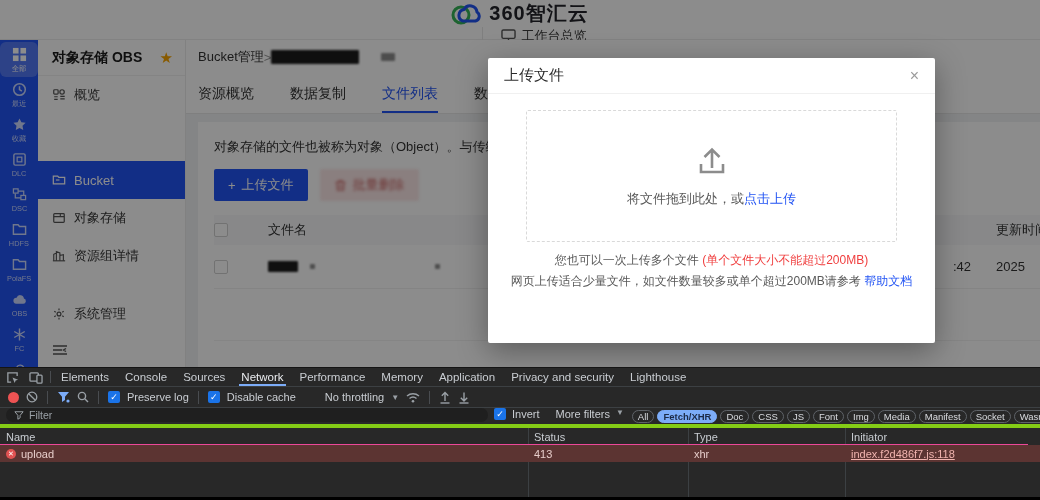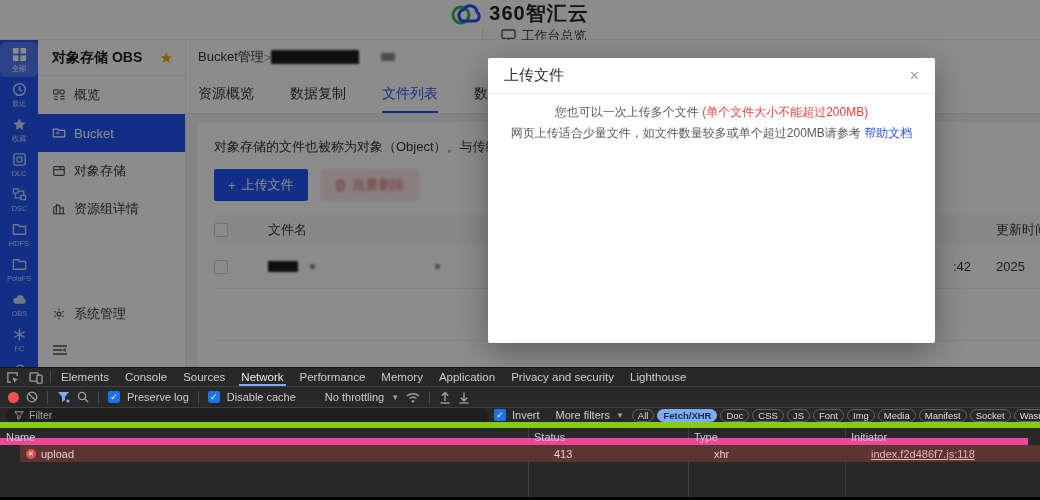--- a/index.html
+++ b/index.html
@@ -27,21 +27,21 @@
   .rail-item.active { background:rgba(255,255,255,.22); color:#fff; }
   .rail-item svg { width:15px; height:15px; }
   .rail-label { font-size:8px; line-height:9px; transform:scale(.92); white-space:nowrap; }
 
   
   .menu { width:148px; background:#fff; border-right:1px solid #ebebeb; display:flex; flex-direction:column; flex-shrink:0; }
   .menu-head { height:36px; display:flex; align-items:center; justify-content:space-between; padding:0 12px 0 14px; border-bottom:1px solid #f0f0f0; font-size:14px; font-weight:bold; color:#1d1d1d; }
   .fav-star { color:#f7a500; font-size:15px; }
   .menu-item { height:38px; display:flex; align-items:center; gap:8px; padding:0 10px 0 14px; font-size:13px; color:#383838; cursor:pointer; }
   .menu-item svg { width:14px; height:14px; flex-shrink:0; }
-  .menu-item.active { background:#2254f4; color:#fff; }
+  .menu-item.active { background:#2254f4; color:#fff;margin-top:47px; }
   .menu-item .chev { margin-left:auto; font-size:10px; color:#9a9a9a; }
   .menu-spacer { flex:1; }
   .menu-foot { height:34px; display:flex; align-items:center; padding-left:14px; border-top:0; color:#555; }
 
   
   .main { flex:1; position:relative; background:#f0f2f5; overflow:hidden; }
   .crumb-bar { height:34px; background:#fff; display:flex; align-items:center; padding-left:12px; font-size:13px; color:#333; }
   .crumb-sep { color:#999; }
   .tab-bar { height:40px; background:#fff; border-bottom:1px solid #e8e8e8; display:flex; gap:36px; padding-left:12px; }
   .tab { font-size:14px; color:#333; display:flex; align-items:center; position:relative; cursor:pointer; }
@@ -80,29 +80,29 @@
   .dt-vdiv { width:1px; background:#494c50; margin:3px 2px; }
   .dt-tab { display:flex; align-items:center; padding:0 8px; font-size:11.5px; color:#c9cdd2; position:relative; cursor:pointer; white-space:nowrap; }
   .dt-tab.active { color:#eaecef; }
   .dt-tab.active::after { content:""; position:absolute; left:6px; right:6px; bottom:0; height:2px; background:#7cacf8; }
   .dt-toolbar { height:21px; display:flex; align-items:center; gap:7px; padding:0 8px; border-bottom:1px solid #3c4043; font-size:11px; }
   .rec-dot { width:11px; height:11px; border-radius:50%; background:#ee5353; cursor:pointer; flex-shrink:0; }
   .clear-ico, .search-ico, .wifi-ico, .arr-ico { color:#9aa0a6; cursor:pointer; display:flex; }
   .dt-check { width:12px; height:12px; background:#1a73e8; border-radius:2px; color:#fff; font-size:9px; display:flex; align-items:center; justify-content:center; cursor:pointer; flex-shrink:0; }
   .dt-label { color:#c9cdd2; cursor:default; white-space:nowrap; }
   .caret { font-size:8px; color:#9aa0a6; }
-  .dt-filterbar { height:20px; display:flex; align-items:center; gap:6px; padding:0 6px; border-bottom:6px solid #84cc16; }
+  .dt-filterbar { height:20px; display:flex; gap:6px; padding:0 6px; border-bottom:4px solid #84cc16; }
   .filter-pill { flex:0 0 482px; height:14px; background:#1f1f1f; border-radius:8px; display:flex; align-items:center; gap:5px; padding:0 8px; color:#9aa0a6; font-size:10.5px; }
   .chips { display:flex; gap:3px; align-items:center; margin-left:2px; }
   .chip { border:1px solid #5f6368; border-radius:7px; height:13px; display:flex; align-items:center; padding:0 5px; font-size:9.5px; color:#dadce0; white-space:nowrap; cursor:pointer; }
   .chip.active { background:#7cacf8; color:#1c2a46; border-color:#7cacf8; font-weight:bold; }
   .dt-table { position:absolute; top:60px; left:0; right:0; bottom:3px; font-size:11px; }
   .col-line { position:absolute; top:0; bottom:0; width:1px; background:#3c4043; }
-  .nt-head { position:absolute; top:0; left:0; right:12px; height:17px; border-bottom:7px solid #ec4899; }
-  .nt-row { position:absolute; top:17px; left:0; right:0; height:17px; background:#5c3432; color:#e7cdca;margin-left:20px; }
+  .nt-head { position:absolute; top:0; left:0; right:12px; height:17px; border-bottom:1px solid #ec4899; }
+  .nt-row { position:absolute; top:17px; left:0; right:0; height:17px; background:#5c3432; color:#e7cdca; }
   .nt-cell { position:absolute; top:0; height:17px; display:flex; align-items:center; white-space:nowrap; }
   .err-ico { width:10px; height:10px; border-radius:50%; background:#e05252; color:#fff; font-size:7px; display:flex; align-items:center; justify-content:center; margin-right:5px; flex-shrink:0; }
   .init-link { text-decoration:underline; color:#f0b3ae; cursor:pointer; }
   .dt-bottom { position:absolute; left:0; right:0; bottom:0; height:3px; background:#000; }
   svg { display:block; }
 </style>
 </head>
 <body>
 
 <div class="page">
@@ -307,20 +307,29 @@
       </div>
     </div>
   </div>
 
   <div class="overlay"></div>
   <div class="dialog">
     <div class="dlg-head">
       <span class="dlg-title">上传文件</span>
       <span class="dlg-close">×</span>
     </div>
+    <div class="dropzone">
+      <svg width="36" height="32" viewBox="0 0 36 32">
+          <path d="M18 24V6M10.5 13L18 5.5 25.5 13" fill="none" stroke="#8c8c8c" stroke-width="2.6"></path>
+          <path d="M7 20v8h22v-8" fill="none" stroke="#8c8c8c" stroke-width="2.6"></path>
+        </svg>
+      <div class="dz-text">
+        <span>将文件拖到此处，或</span><span class="link">点击上传</span>
+      </div>
+    </div>
     <div class="dlg-note">
       <span>您也可以一次上传多个文件 </span><span class="warn">(单个文件大小不能超过200MB)</span>
     </div>
     <div class="dlg-note2">
       <span>网页上传适合少量文件，如文件数量较多或单个超过200MB请参考 </span><span class="link">帮助文档</span>
     </div>
   </div>
 </div>
 
 <div class="devtools">

